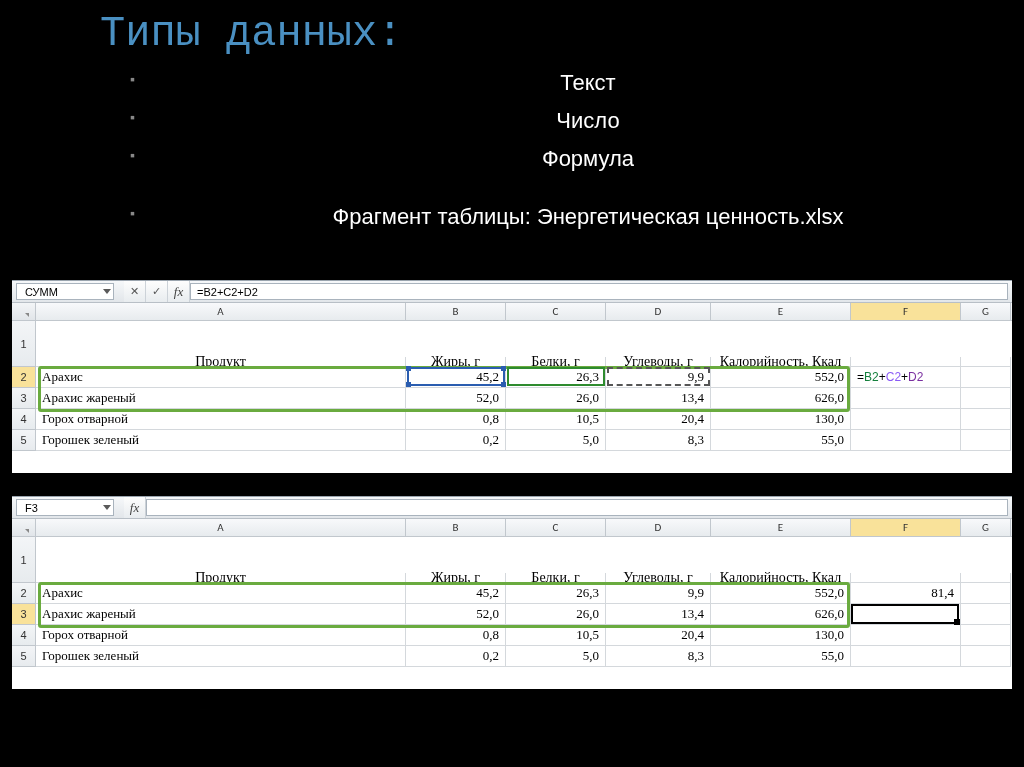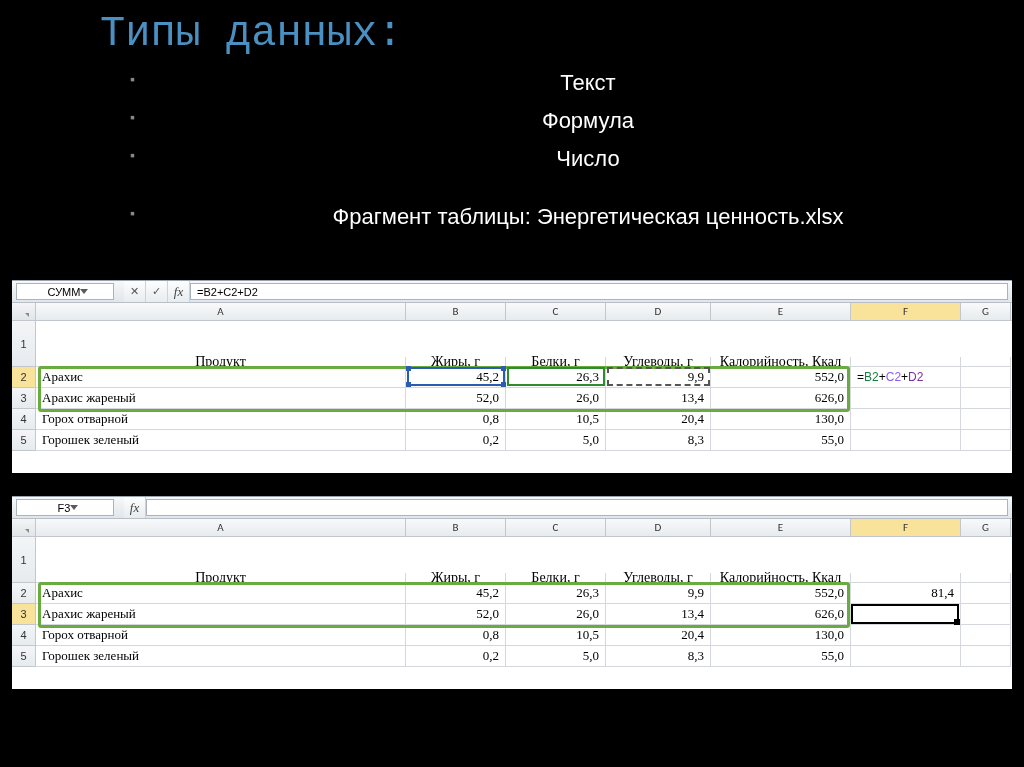--- a/index.html
+++ b/index.html
@@ -58,21 +58,21 @@
     border-bottom: 1px solid #b8bfc6;
     font-size: 11px;
   }
   .name-box {
     width: 98px;
     background: #fff;
     border: 1px solid #a9b3bd;
     margin: 2px 0 2px 4px;
     display: flex;
     align-items: center;
-    justify-content: center;
+    justify-content: space-between;
     padding: 0 2px 0 8px;
     font-family: "Segoe UI", Arial, sans-serif;
   }
   .name-box .dd {
     width: 0; height: 0;
     border-left: 4px solid transparent;
     border-right: 4px solid transparent;
     border-top: 5px solid #5a5a5a;
   }
   .fb-btn {
@@ -186,22 +186,22 @@
   .formula-colored span.b{color:#15803d}
   .formula-colored span.c{color:#8b5cf6}
   .formula-colored span.d{color:#7a2fa0}
 </style>
 </head>
 <body>
 
 <h1 class="slide-title">Типы данных:</h1>
 <ul class="bullets">
   <li>Текст</li>
+  <li>Число</li>
   <li>Формула</li>
-  <li>Число</li>
   <div class="gap"></div>
   <li>Фрагмент таблицы: Энергетическая ценность.xlsx</li>
 </ul>
 
 <div class="excel-block block1">
   <div class="formula-bar">
     <div class="name-box">
       <span>СУММ</span>
       <span class="dd"></span>
     </div>

